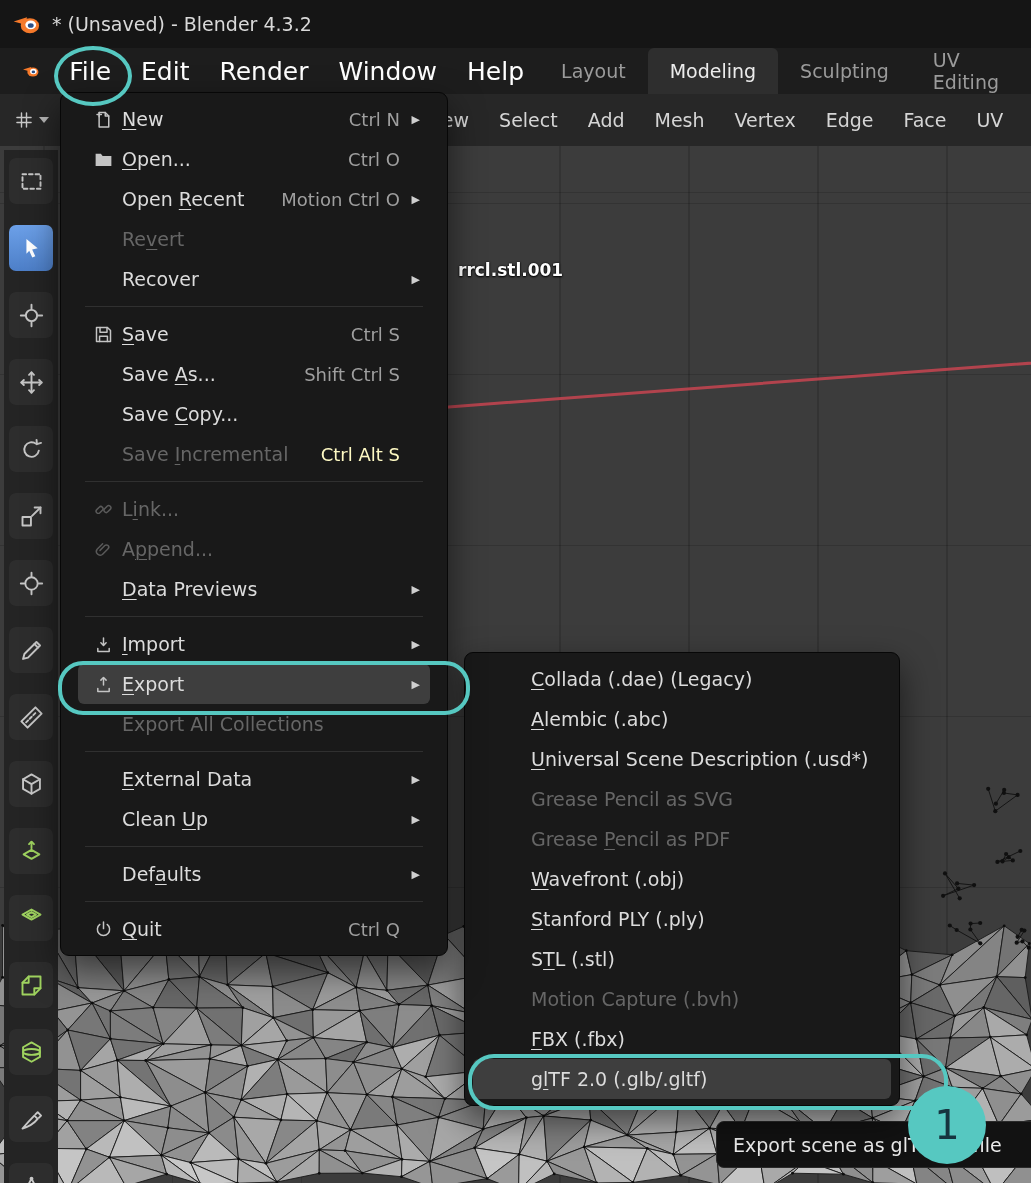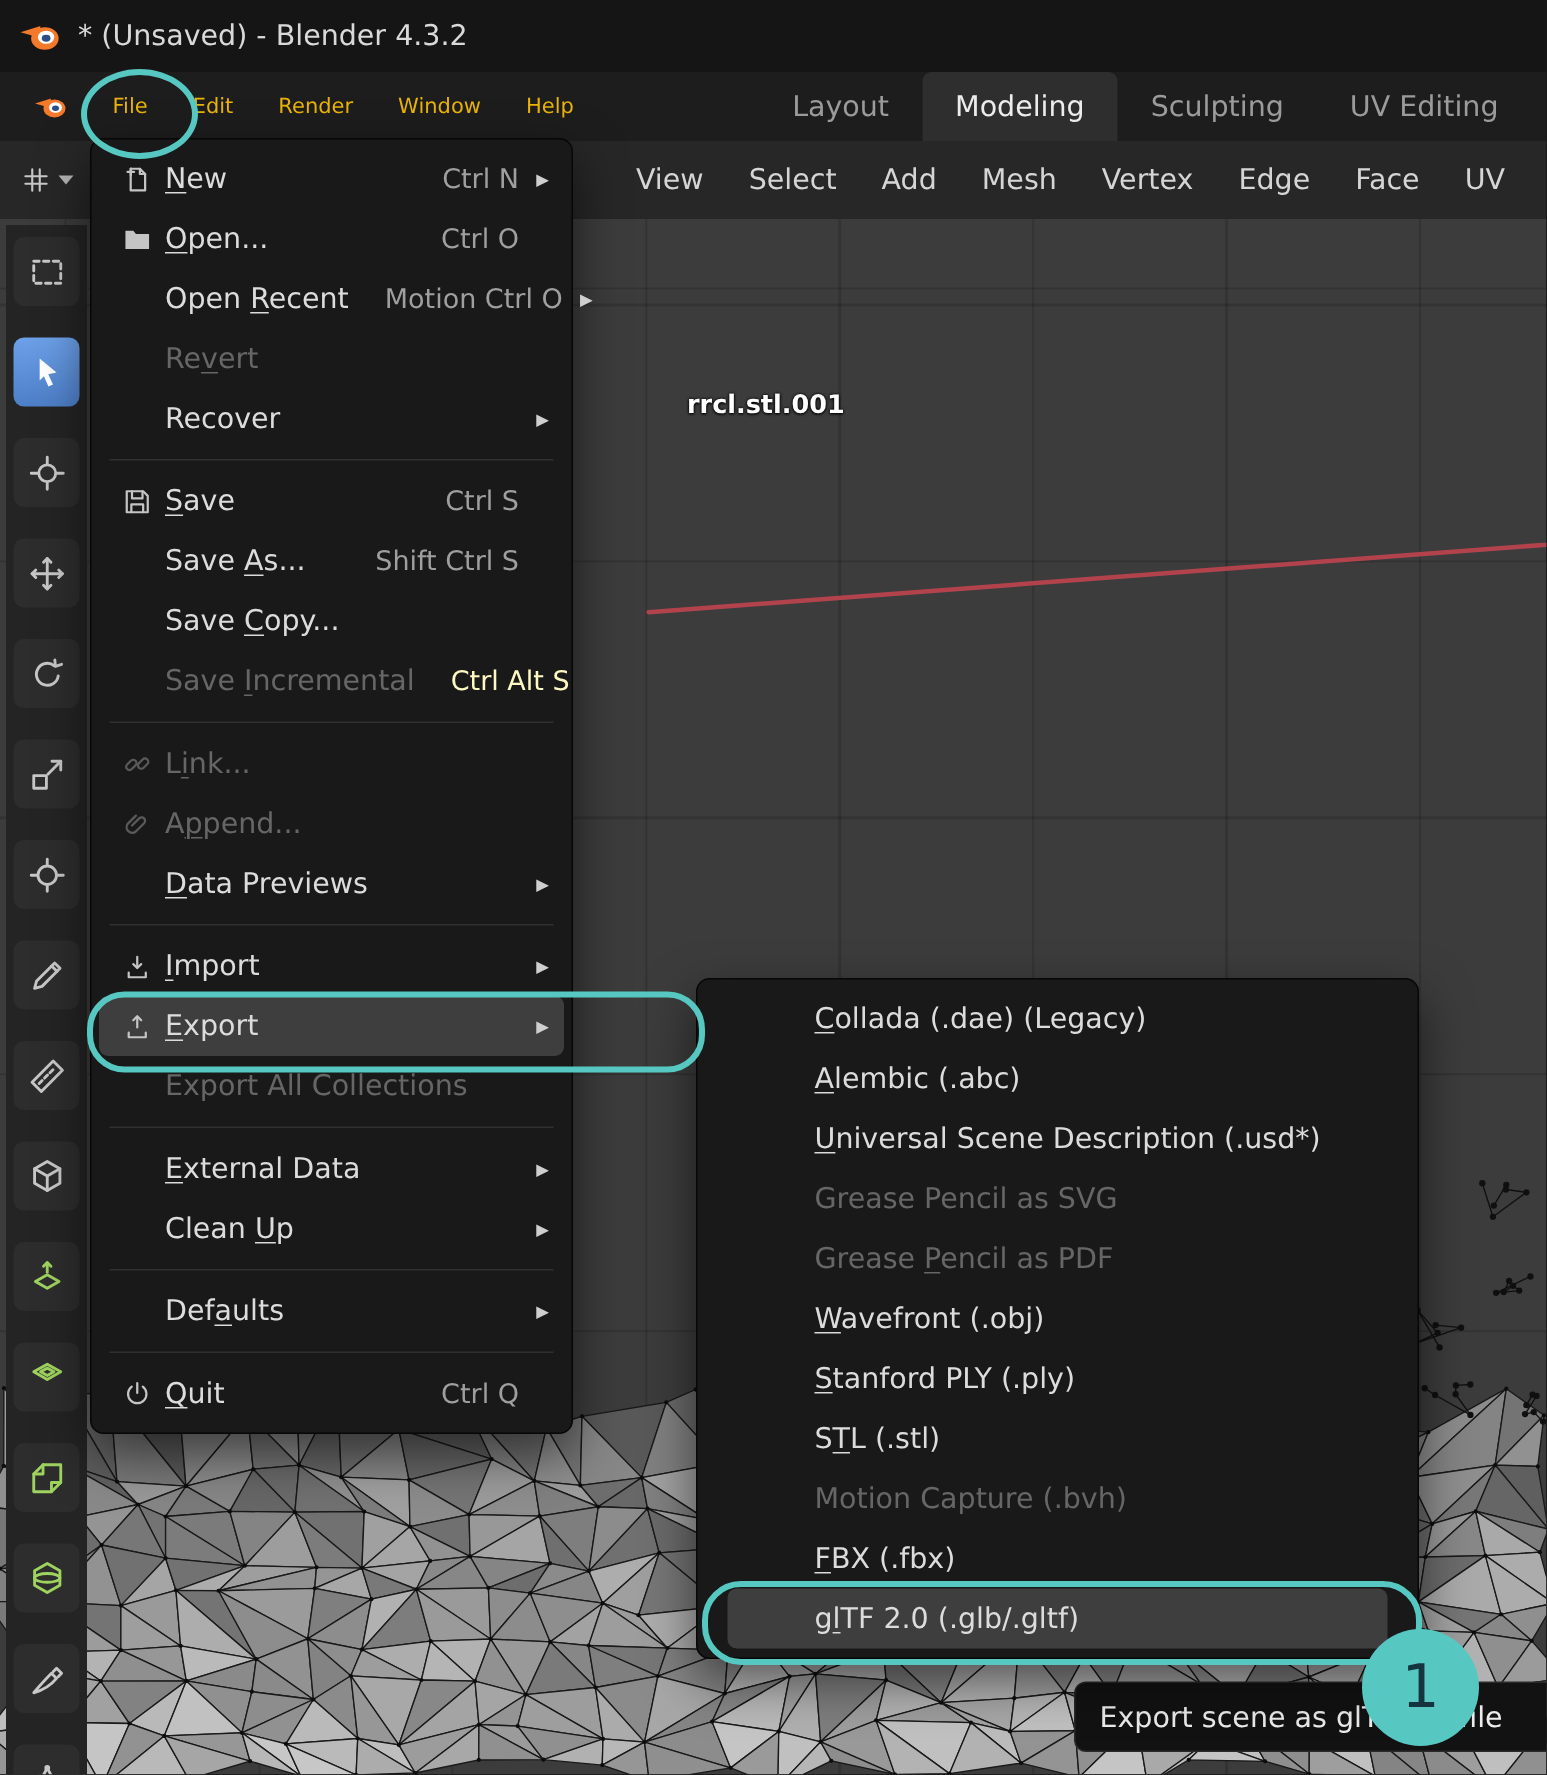--- a/index.html
+++ b/index.html
@@ -36,21 +36,21 @@
   }
   .logo{width:30px;height:26px;margin:0 10px 0 12px;display:inline-flex;}
   .logo svg,.logo-sm svg{width:100%;height:100%;}
   
   .menubar{
     position:absolute;left:0;top:48px;width:100%;height:46px;z-index:8;
     background:#1d1d1d;display:flex;align-items:center;
   }
   .logo-sm{width:24px;height:20px;margin-left:22px;display:inline-flex;}
   .mb-items{display:flex;height:100%;align-items:center;margin-left:14px;}
-  .mbtn{padding:0 15px;font-size:14px;color:#eab308;height:100%;display:flex;align-items:center;cursor:default;}
+  .mbtn{padding:0 15px;font-size:25px;color:#ffffff;height:100%;display:flex;align-items:center;cursor:default;}
   .tabs{margin-left:auto;display:flex;height:100%;align-items:stretch;padding-right:10px;}
   .tab{display:flex;align-items:center;padding:0 22px;font-size:19px;color:#9b9b9b;cursor:default;}
   .tab.active{background:#2e2e2e;color:#ececec;border-radius:6px 6px 0 0;}
   
   .vp-header{
     position:absolute;left:0;top:94px;width:100%;height:52px;z-index:5;
     background:#272727;display:flex;align-items:center;color:#d5d5d5;
   }
   .ed-icon{display:flex;align-items:center;margin-left:14px;color:#c8c8c8;}
   .ed-icon svg{width:20px;height:20px;}
@@ -66,28 +66,28 @@
   }
   .tool{
     width:44px;height:46px;flex:0 0 46px;background:#2d2d2d;border-radius:7px;
     display:flex;align-items:center;justify-content:center;color:#c8c8c8;cursor:default;
   }
   .tool.green{color:#9fd35f;}
   .tool.active{background:linear-gradient(#6ca0e8,var(--active-blue,#4d7fc8));color:#fff;}
   .tool svg{width:27px;height:27px;}
   
   .file-menu{
-    position:absolute;left:60px;top:92px;width:322px;z-index:20;
+    position:absolute;left:60px;top:92px;width:388px;z-index:20;
+    background:#191919;border:1px solid #070707;border-radius:9px;
+    box-shadow:0 14px 34px rgba(0,0,0,0.55);padding:6px 12px;box-sizing:border-box;
+  }
+  .export-menu{
+    position:absolute;left:464px;top:652px;width:436px;z-index:19;
     background:#191919;border:1px solid #070707;border-radius:9px;
     box-shadow:0 14px 34px rgba(0,0,0,0.55);padding:6px 0;box-sizing:border-box;
-  }
-  .export-menu{
-    position:absolute;left:464px;top:652px;width:482px;z-index:19;
-    background:#191919;border:1px solid #070707;border-radius:9px;
-    box-shadow:0 14px 34px rgba(0,0,0,0.55);padding:6px 12px;box-sizing:border-box;
   }
   .mrow,.srow{
     height:40px;display:flex;align-items:center;margin:0 5px;border-radius:6px;
     font-size:19px;color:#dcdcdc;cursor:default;white-space:nowrap;
   }
   .mrow{padding:0 10px 0 8px;}
   .srow{margin:0 8px;padding:0 14px 0 56px;}
   .mrow .mi{width:34px;display:flex;justify-content:center;color:#c4c4c4;flex:0 0 34px;}
   .mi svg{width:21px;height:21px;}
   .mlabel{margin-left:2px;}

